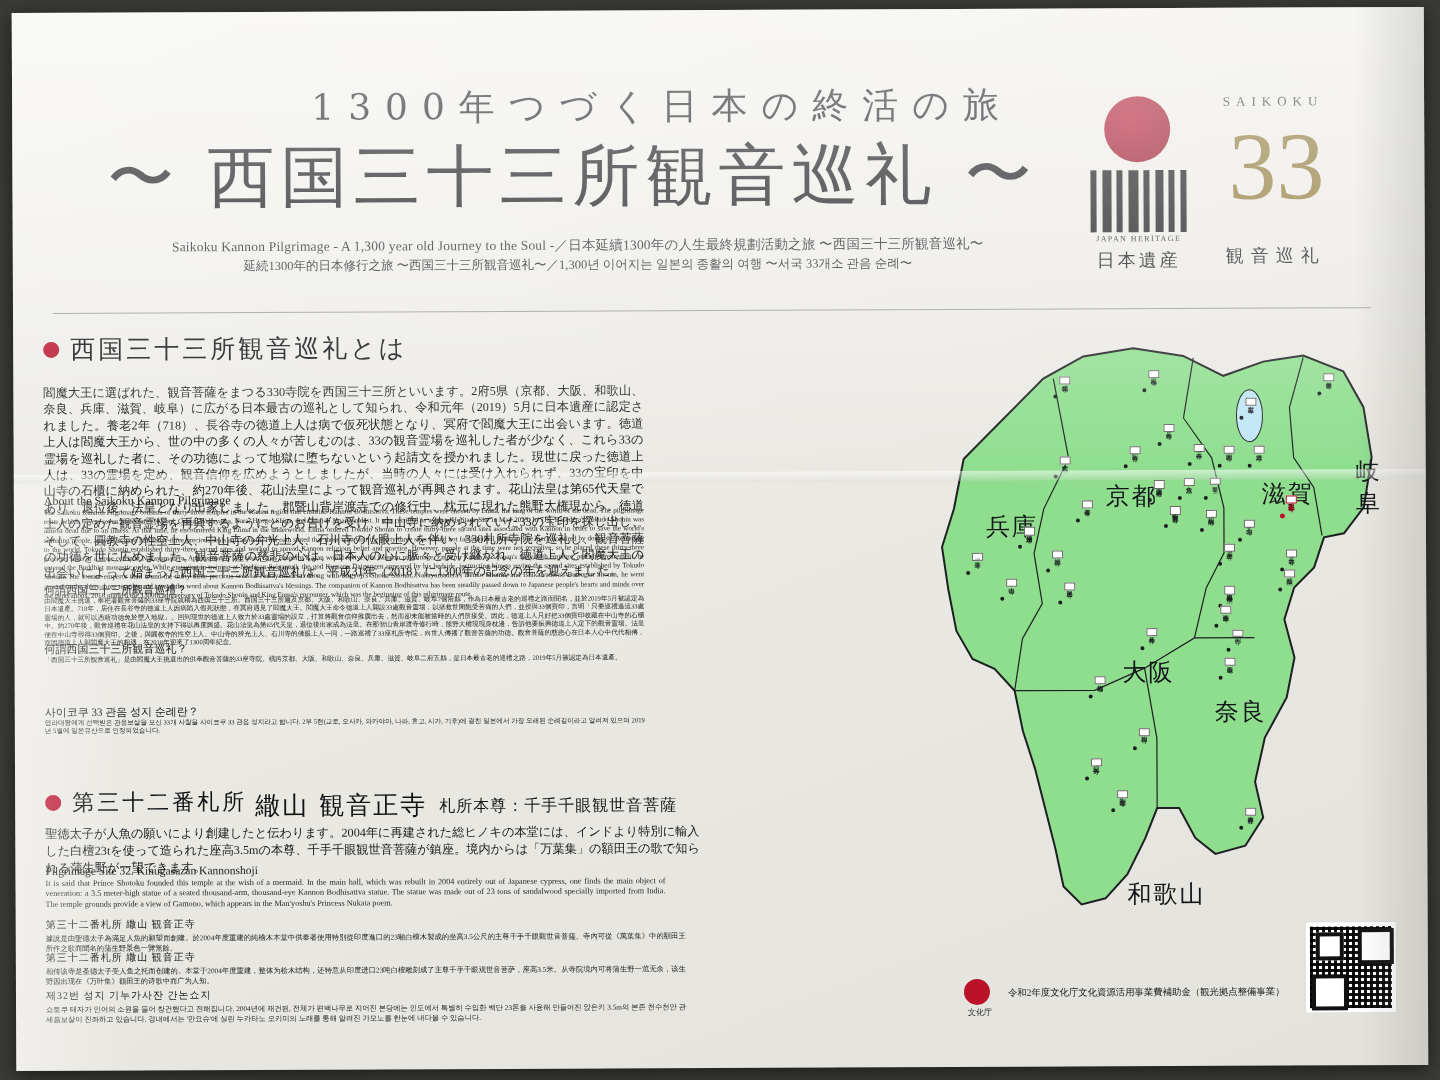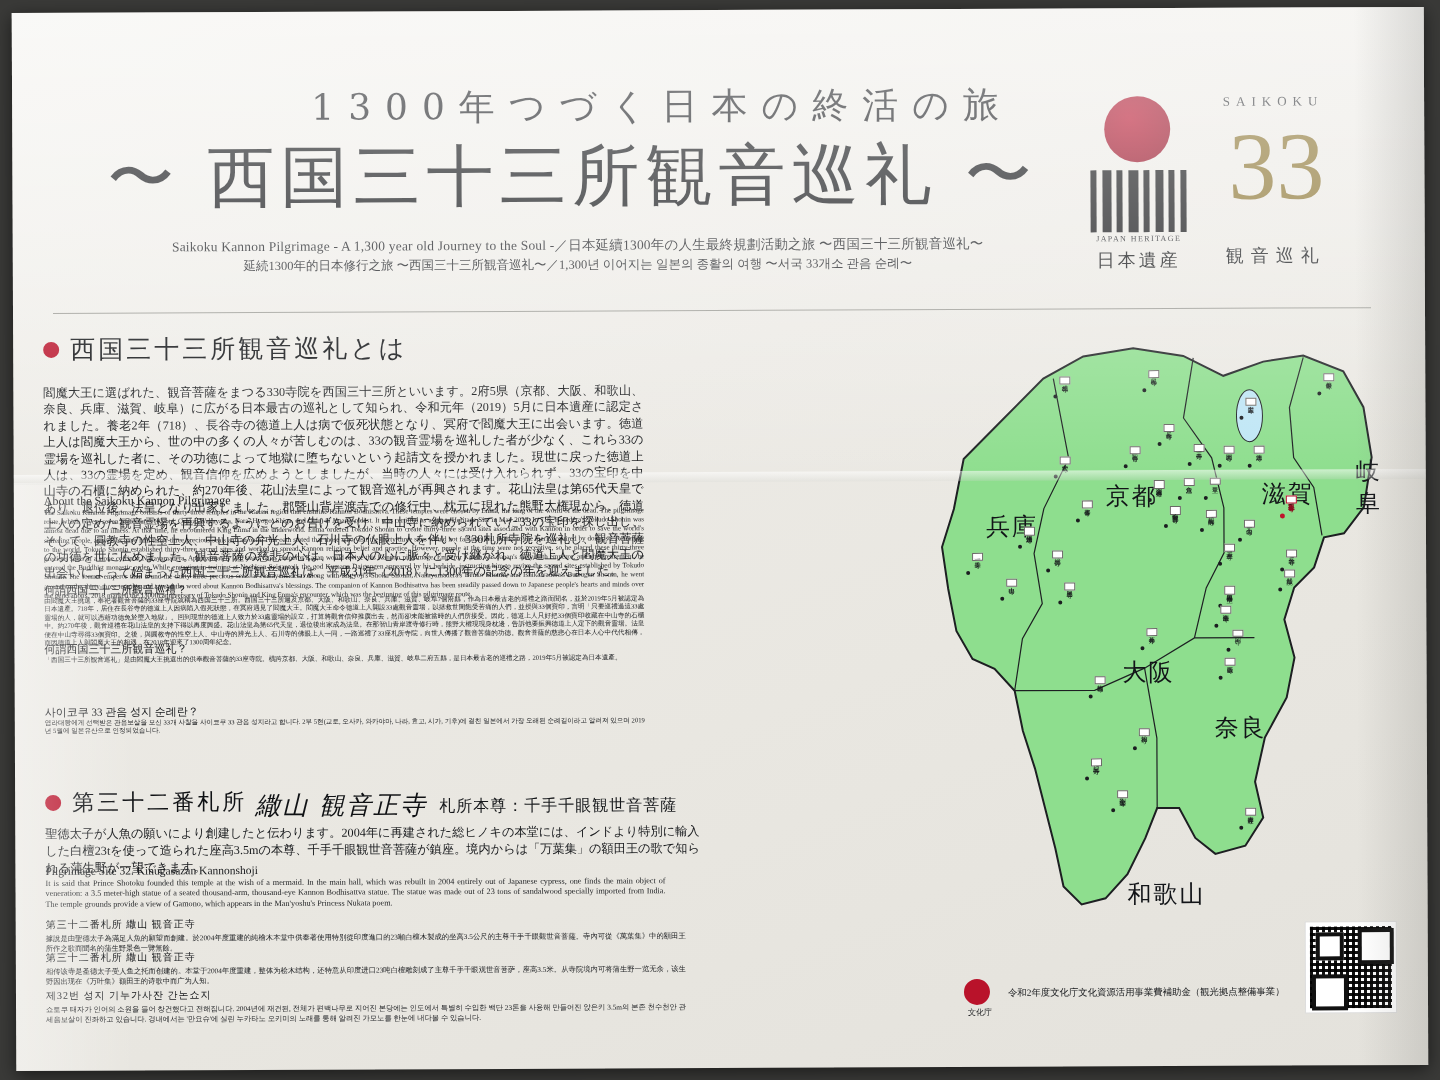--- a/index.html
+++ b/index.html
@@ -166,21 +166,20 @@
     position: absolute; color: #1a1c1f;
     font-size: 7.1px; line-height: 9.2px; text-align: justify;
   }
 
   
   #site-head { left: 30px; top: 775px; }
   #site-name {
     position: absolute; left: 62px; top: 777px;
     font-size: 25px; letter-spacing: 2px; color: #0f1114;
     font-family: "DejaVu Serif", serif;
-    font-style: italic;
   }
   #site-honzon {
     position: absolute; left: 424px; top: 785px;
     font-size: 16px; letter-spacing: 1px; color: #16181b;
   }
   #site-jp-desc {
     position: absolute; left: 30px; top: 813px; width: 660px;
     font-size: 12.2px; line-height: 17px; color: #16181b;
   }
   #site-en-head {
@@ -352,21 +351,21 @@
     </svg>
 
     <div id="map-credit-dot"></div>
     <div id="map-credit-jp">文化庁</div>
     <div id="map-credit-text">令和2年度文化庁文化資源活用事業費補助金（観光拠点整備事業）</div>
   <div class="pref" style="left: 212px; top: 142px;">京都</div>
       <div class="pref" style="left: 368px; top: 140px;">滋賀</div>
       <div class="pref" style="left: 462px; top: 118px;">岐阜</div>
       <div class="pref" style="left: 92px; top: 172px;">兵庫</div>
       <div class="pref" style="left: 228px; top: 318px;">大阪</div>
-      <div class="pref" style="left: 320px; top: 374px;">奈良</div>
+      <div class="pref" style="left: 320px; top: 358px;">奈良</div>
       <div class="pref" style="left: 232px; top: 540px;">和歌山</div>
       <div class="dot" style="left: 160px; top: 56px;"></div>
       <div class="temple" style="left: 166px; top: 38px;">成相寺</div>
       <div class="dot" style="left: 249px; top: 50px;"></div>
       <div class="temple" style="left: 255px; top: 32px;">松尾寺</div>
       <div class="dot" style="left: 424px; top: 54px;"></div>
       <div class="temple" style="left: 430px; top: 36px;">華厳寺</div>
       <div class="dot" style="left: 346px; top: 78px;"></div>
       <div class="temple" style="left: 352px; top: 60px;">宝厳寺</div>
       <div class="dot" style="left: 264px; top: 104px;"></div>

